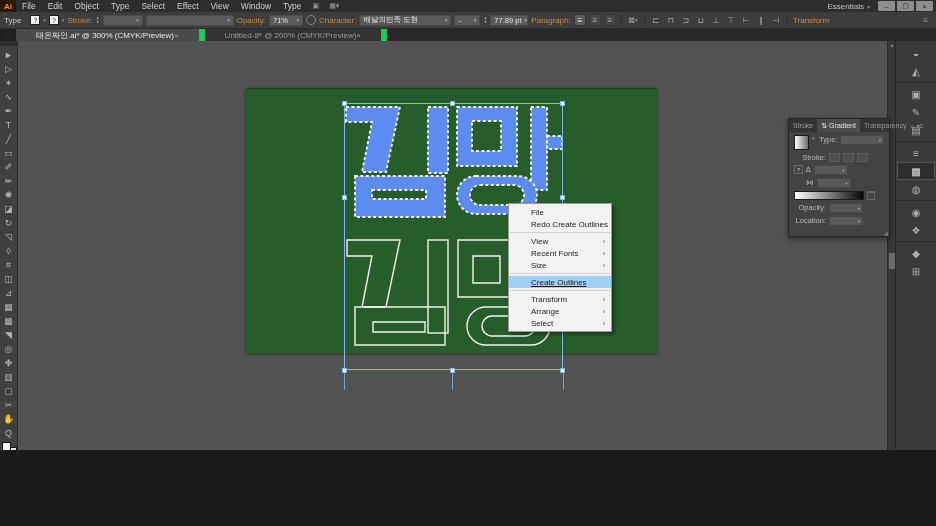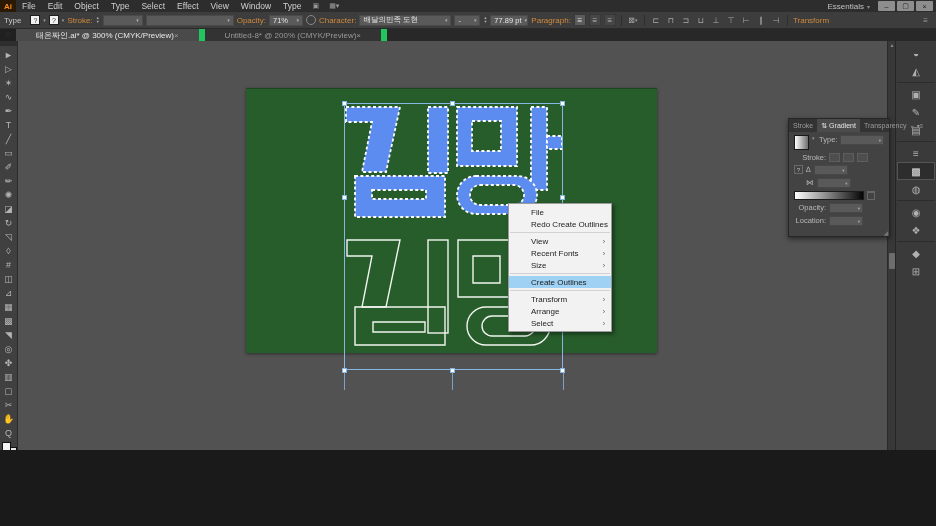--- a/index.html
+++ b/index.html
@@ -76,21 +76,21 @@
     border:1px solid var(--sel); }
   .sel-guide { position:absolute; width:1px; height:20px; background:var(--sel); opacity:.8; }
   .handle { position:absolute; width:5px; height:5px; background:#fff; border:1px solid var(--sel); }
 
   
   .ctxmenu { position:absolute; left:490px; top:162px; width:104px; background:#f2f2f2;
     border:1px solid #9a9a9a; box-shadow:2px 2px 4px rgba(0,0,0,.45); padding:2px 0; z-index:30;
     font-size:8px; color:#1c1c1c; }
   .ctx-item { height:12px; display:flex; align-items:center; padding:0 6px 0 22px; white-space:nowrap; }
   .ctx-item .arrow { margin-left:auto; font-size:7px; color:#555; }
-  .ctx-item.hilite { background:var(--hilite); }
+  .ctx-item.hilite { background:var(--hilite);text-decoration:underline; }
   .ctx-sep { height:1px; background:#d2d2d2; margin:2px 1px; }
 
   
   .gpanel { position:absolute; left:788px; top:77px; width:102px; height:119px; background:#434343;
     border:1px solid #262626; box-shadow:0 2px 5px rgba(0,0,0,.5); z-index:25; font-size:7.5px; color:#b8b8b8; }
   .gp-tabs { height:13px; background:#333; display:flex; align-items:stretch; font-size:7px; }
   .gp-tab { padding:0 4px; display:flex; align-items:center; gap:2px; color:#9a9a9a; white-space:nowrap; }
   .gp-tab.active { background:#4b4b4b; color:#e6e6e6; }
   .gp-tabicons { margin-left:auto; display:flex; align-items:center; gap:3px; color:#9a9a9a; font-size:6px; padding-right:3px; }
   .gp-body { padding:3px 5px; display:flex; flex-direction:column; gap:3px; }

